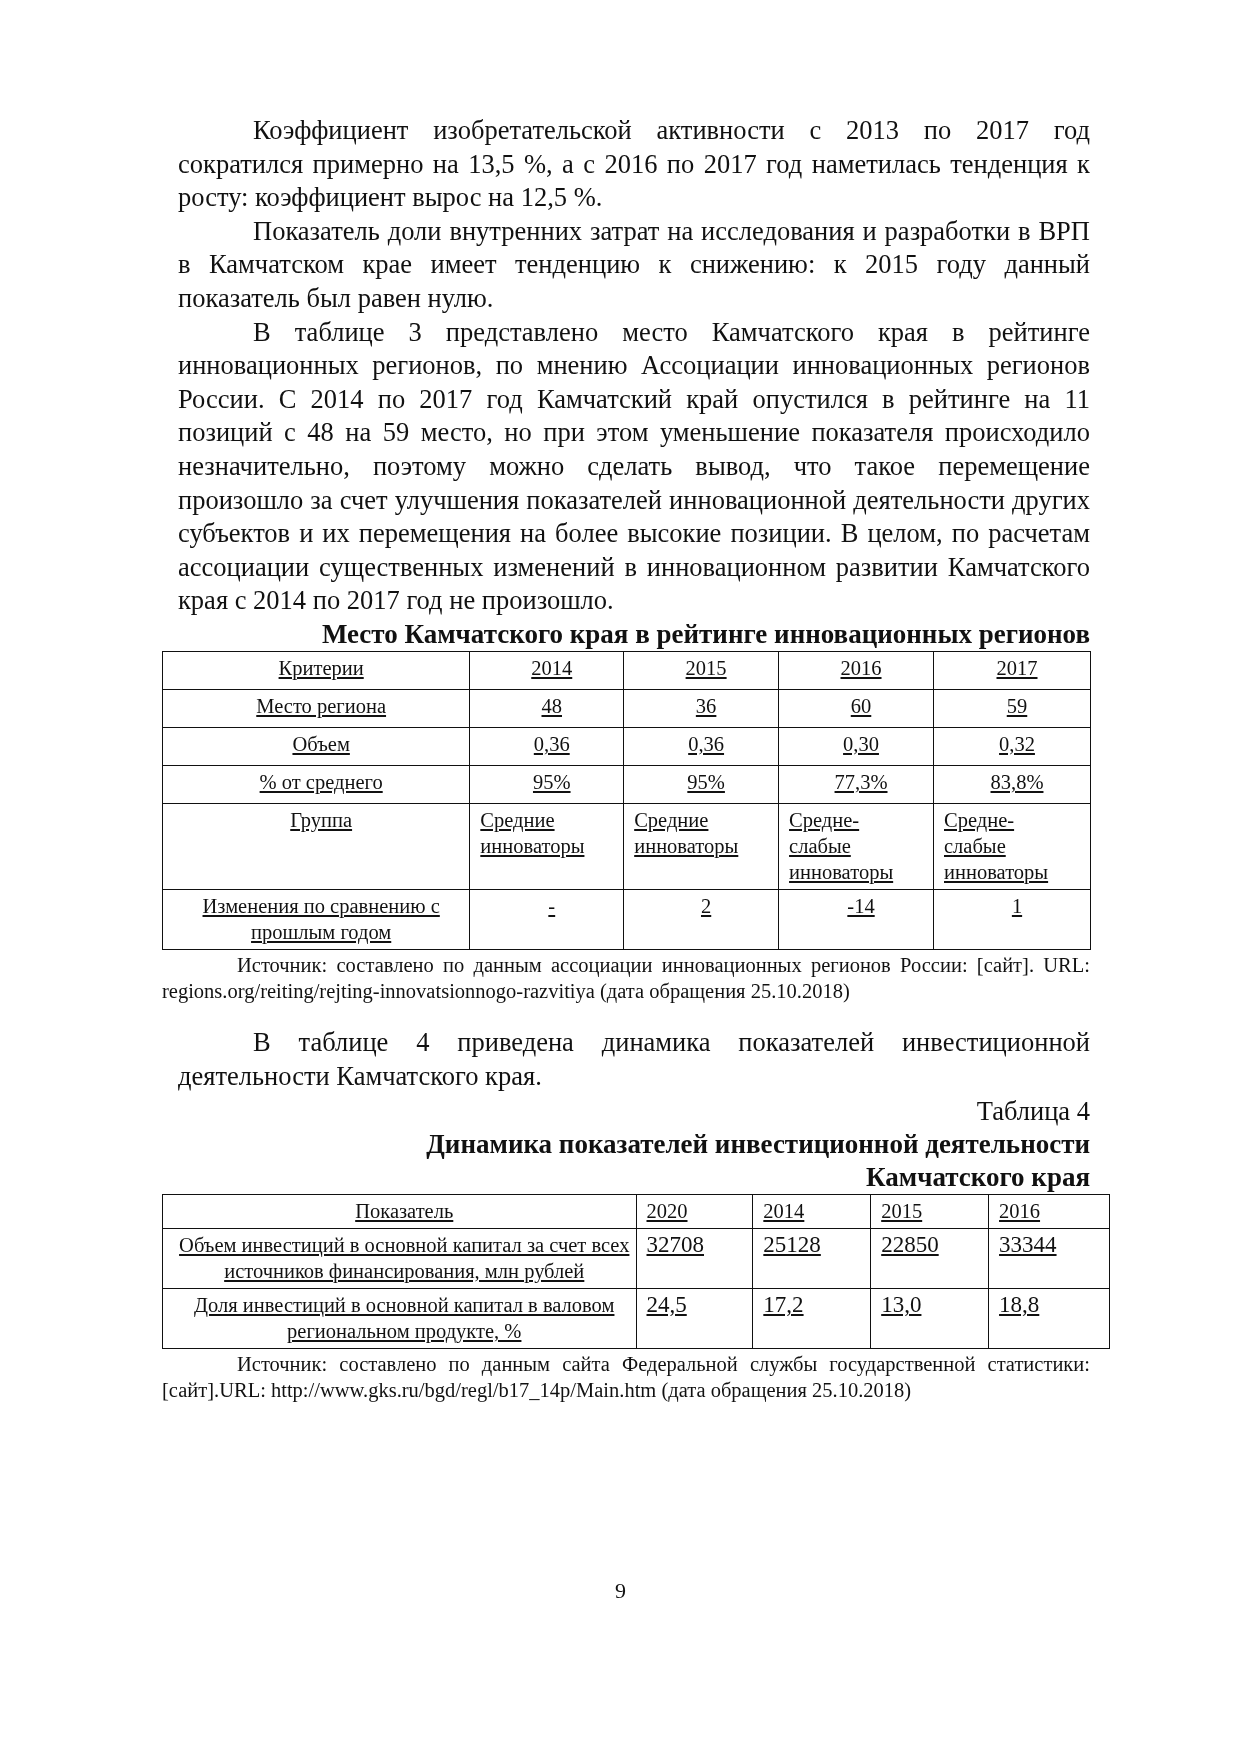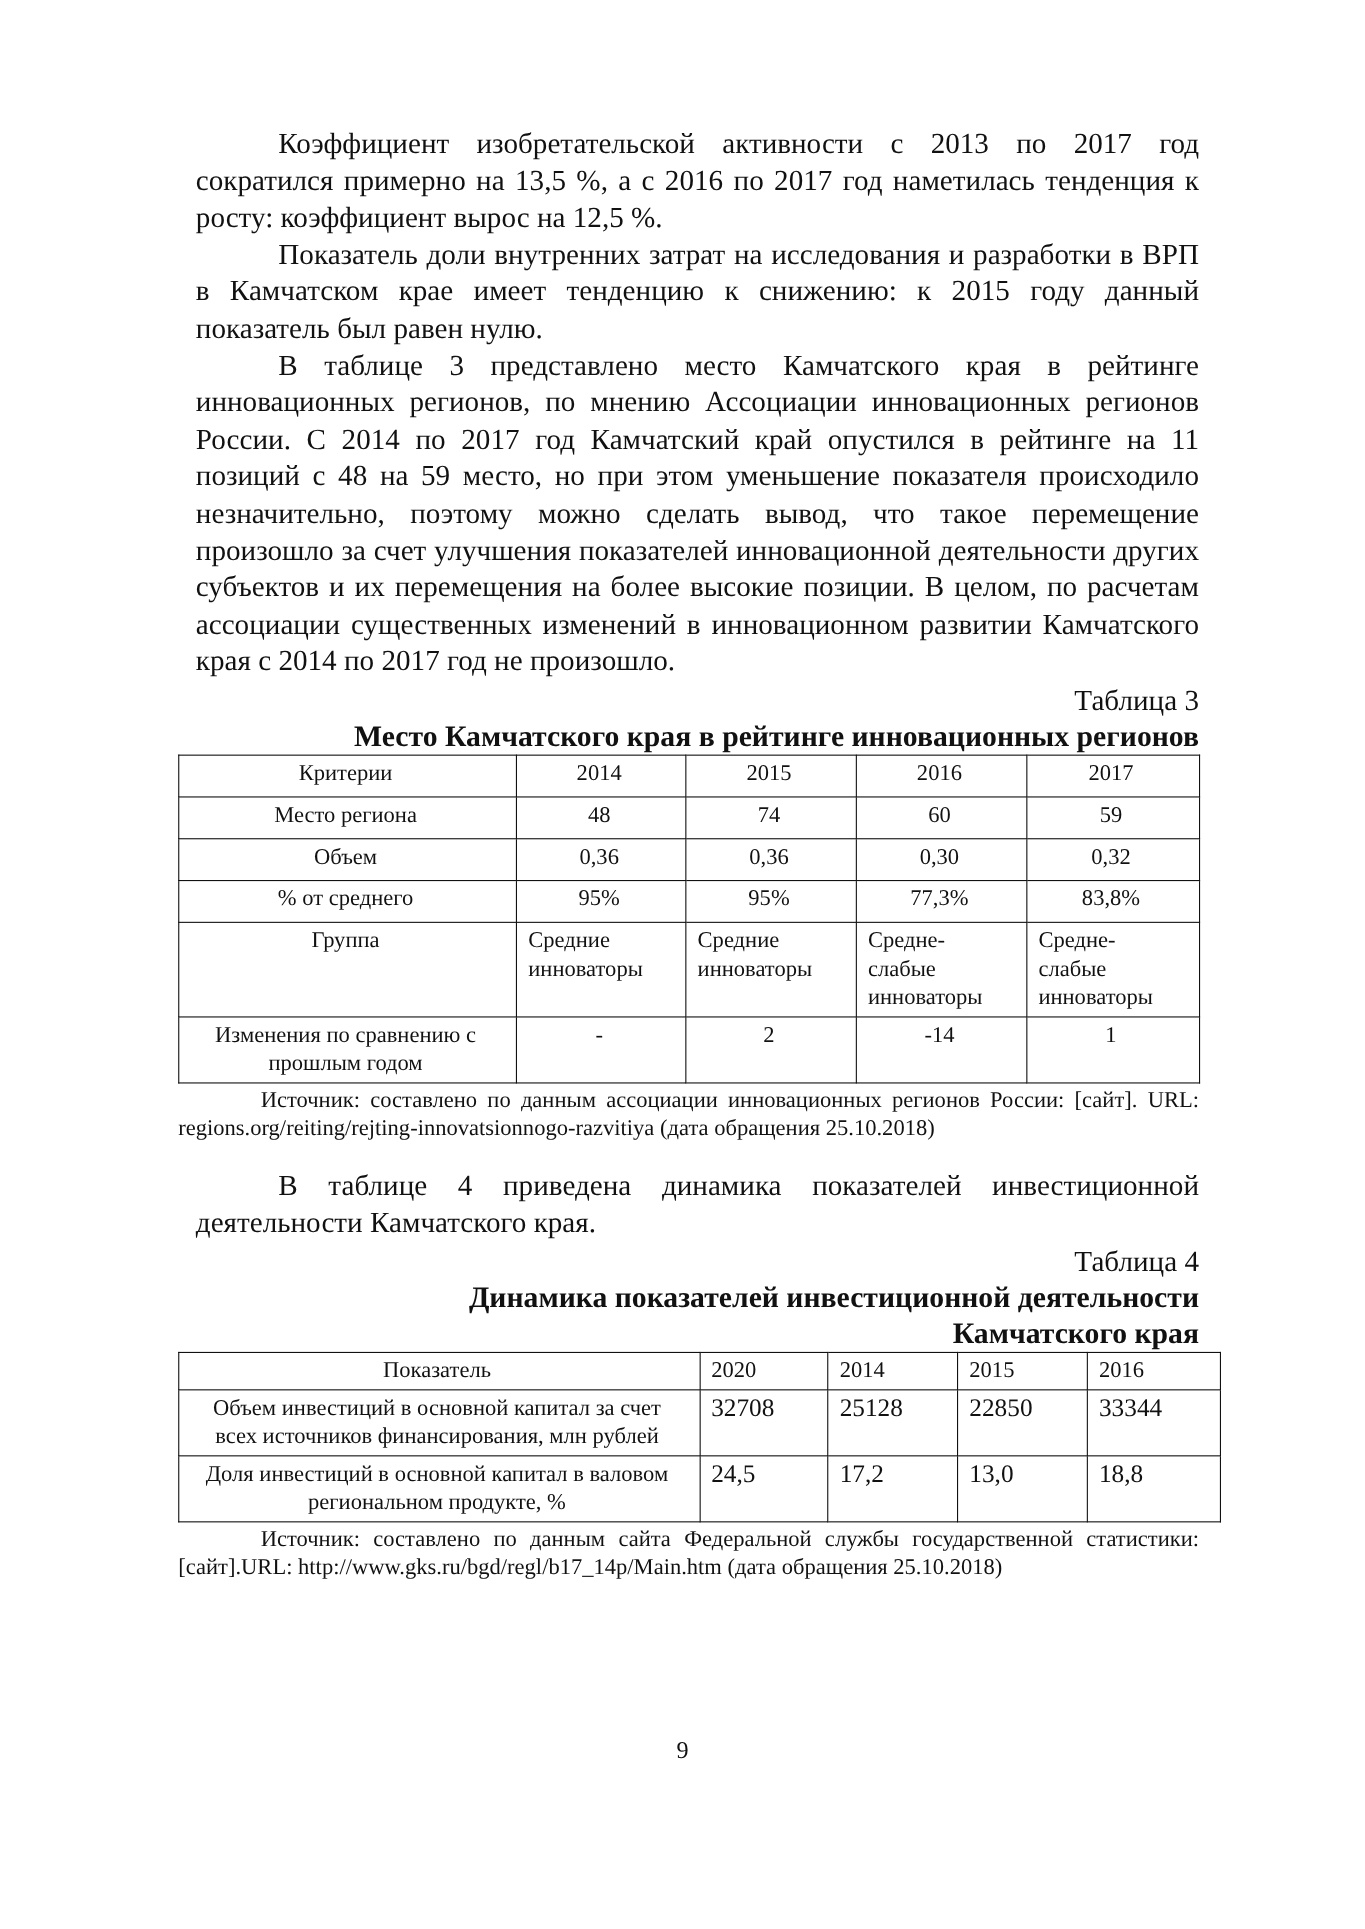--- a/index.html
+++ b/index.html
@@ -4,36 +4,35 @@
 <style>
   html, body { margin: 0; padding: 0; background: #ffffff; }
   body { width: 1241px; height: 1754px; position: relative; overflow: hidden;
          font-family: "Liberation Serif", serif; color: #111; }
   .page { position: absolute; left: 178px; top: 114px; width: 912px; }
   .para { font-size: 26.5px; line-height: 33.6px; text-align: justify; margin: 0;
           text-indent: 75px; }
   .tblno { font-size: 26.5px; line-height: 33px; text-align: right; margin: 0; }
   .tbltitle { font-size: 27px; line-height: 33px; font-weight: bold; text-align: right; margin: 0; }
   table { border-collapse: collapse; font-size: 20.5px; line-height: 26px; margin-left: -16px; }
-  td { border: 1.3px solid #111; vertical-align: top; padding: 3px 14px 4px 10px; }
+  td { border: 1.3px solid #111; vertical-align: top; padding: 3px 0 4px 10px; text-decoration: underline; }
   .c { text-align: center; }
   .source { font-size: 20.5px; line-height: 26px; text-align: justify; margin: 0; text-indent: 75px; margin-left:-16px; }
   .t3 td { height: 30px; }
   .t4 td.num { font-size: 23px; }
   .pageno { position: absolute; left: 0; width: 1241px; top: 1578px; text-align: center; font-size: 22px; }
 </style>
 </head>
 <body>
 
 <div class="page">
   <p class="para">Коэффициент изобретательской активности с 2013 по 2017 год сократился примерно на 13,5 %, а с 2016 по 2017 год наметилась тенденция к росту: коэффициент вырос на 12,5 %.</p>
   <p class="para">Показатель доли внутренних затрат на исследования и разработки в ВРП в Камчатском крае имеет тенденцию к снижению: к 2015 году данный показатель был равен нулю.</p>
   <p class="para">В таблице 3 представлено место Камчатского края в рейтинге инновационных регионов, по мнению Ассоциации инновационных регионов России. С 2014 по 2017 год Камчатский край опустился в рейтинге на 11 позиций с 48 на 59 место, но при этом уменьшение показателя происходило незначительно, поэтому можно сделать вывод, что такое перемещение произошло за счет улучшения показателей инновационной деятельности других субъектов и их перемещения на более высокие позиции. В целом, по расчетам ассоциации существенных изменений в инновационном развитии Камчатского края с 2014 по 2017 год не произошло.</p>
 
-  <p class="tblno" style="margin-top:2px">Таблица 3</p>
   <p class="tbltitle">Место Камчатского края в рейтинге инновационных регионов</p>
 
   <table class="t3" style="width:929px;">
     <colgroup>
         <col style="width:308px">
         <col style="width:154px">
         <col style="width:155px">
         <col style="width:155px">
         <col style="width:157px">
       </colgroup>
@@ -41,21 +40,21 @@
         <tr>
       <td class="c">Критерии</td>
       <td class="c">2014</td>
       <td class="c">2015</td>
       <td class="c">2016</td>
       <td class="c">2017</td>
     </tr>
     <tr>
       <td class="c">Место региона</td>
       <td class="c">48</td>
-      <td class="c">74</td>
+      <td class="c">36</td>
       <td class="c">60</td>
       <td class="c">59</td>
     </tr>
     <tr>
       <td class="c">Объем</td>
       <td class="c">0,36</td>
       <td class="c">0,36</td>
       <td class="c">0,30</td>
       <td class="c">0,32</td>
     </tr>

